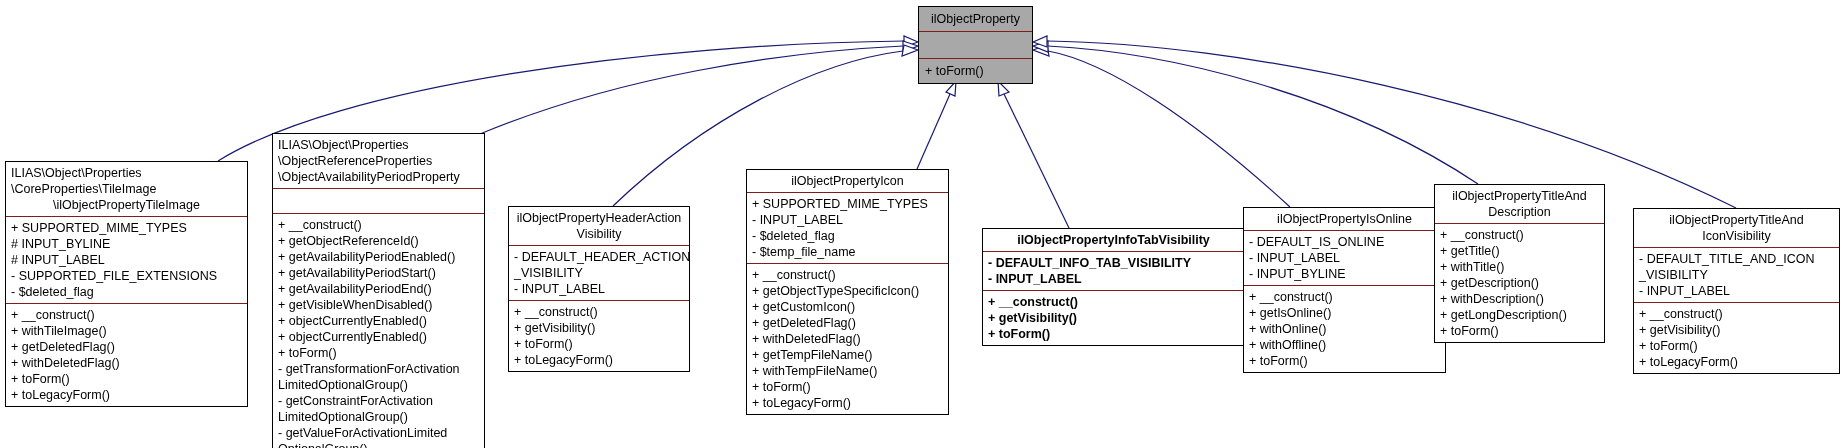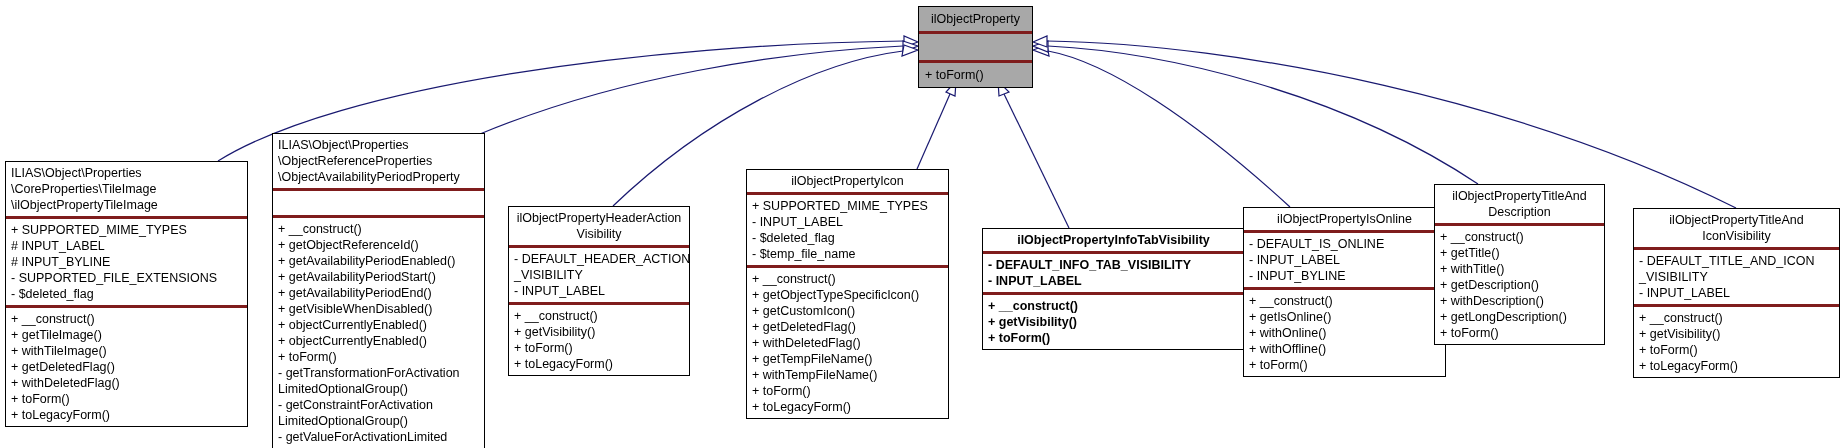--- a/index.html
+++ b/index.html
@@ -8,27 +8,27 @@
     font-family:"Liberation Sans",sans-serif;font-size:12.5px;color:#000;
     overflow:hidden;
   }
   svg.edges{position:absolute;left:0;top:0;z-index:0;}
   .uml-box{
     position:absolute;z-index:1;background:#ffffff;
     border:1px solid #000;box-sizing:border-box;
   }
   .uml-box.base{background:#a8a8a8;}
   .sec{padding:3px 5px;line-height:16px;white-space:nowrap;overflow:hidden;}
-  .sec + .sec{border-top:3px solid #7f1d1d;}
+  .sec + .sec{border-top:1px solid #7f1d1d;}
   .sec:empty{height:24px;padding:0;}
   .base .sec:empty{height:26px;padding:0;}
   .base .sec{padding:4px 6px;}
   .sec.title{text-align:center;}
   .title-left .sec.title{text-align:left;}
-  #box-0 .sec.title .line:nth-child(3){}
+  #box-0 .sec.title .line:nth-child(3){text-align:center;}
   .line{display:block;}
 </style>
 </head>
 <body>
 
 <div class="canvas">
 
   <svg class="edges" width="1845" height="448" viewBox="0 0 1845 448">
     <g stroke="#191970" stroke-width="1.2" fill="none">
       <path d="M 218 161 C 340 85, 650 44, 904 41"></path>
@@ -63,28 +63,27 @@
   </div>
 
   <div class="uml-box title-left" id="box-0" style="left:5px;top:161px;width:243px;">
     <div class="sec title">
         <div class="line">ILIAS\Object\Properties</div>
         <div class="line">\CoreProperties\TileImage</div>
         <div class="line">\ilObjectPropertyTileImage</div>
       </div>
     <div class="sec attrs">
         <div class="line">+ SUPPORTED_MIME_TYPES</div>
+        <div class="line"># INPUT_BYLINE</div>
         <div class="line"># INPUT_LABEL</div>
-        <div class="line"># INPUT_BYLINE</div>
         <div class="line">- SUPPORTED_FILE_EXTENSIONS</div>
         <div class="line">- $deleted_flag</div>
       </div>
     <div class="sec methods">
         <div class="line">+ __construct()</div>
-        <div class="line">+ getTileImage()</div>
         <div class="line">+ withTileImage()</div>
         <div class="line">+ getDeletedFlag()</div>
         <div class="line">+ withDeletedFlag()</div>
         <div class="line">+ toForm()</div>
         <div class="line">+ toLegacyForm()</div>
       </div>
   </div>
 
   <div class="uml-box title-left" id="box-1" style="left:272px;top:133px;width:213px;">
     <div class="sec title">

